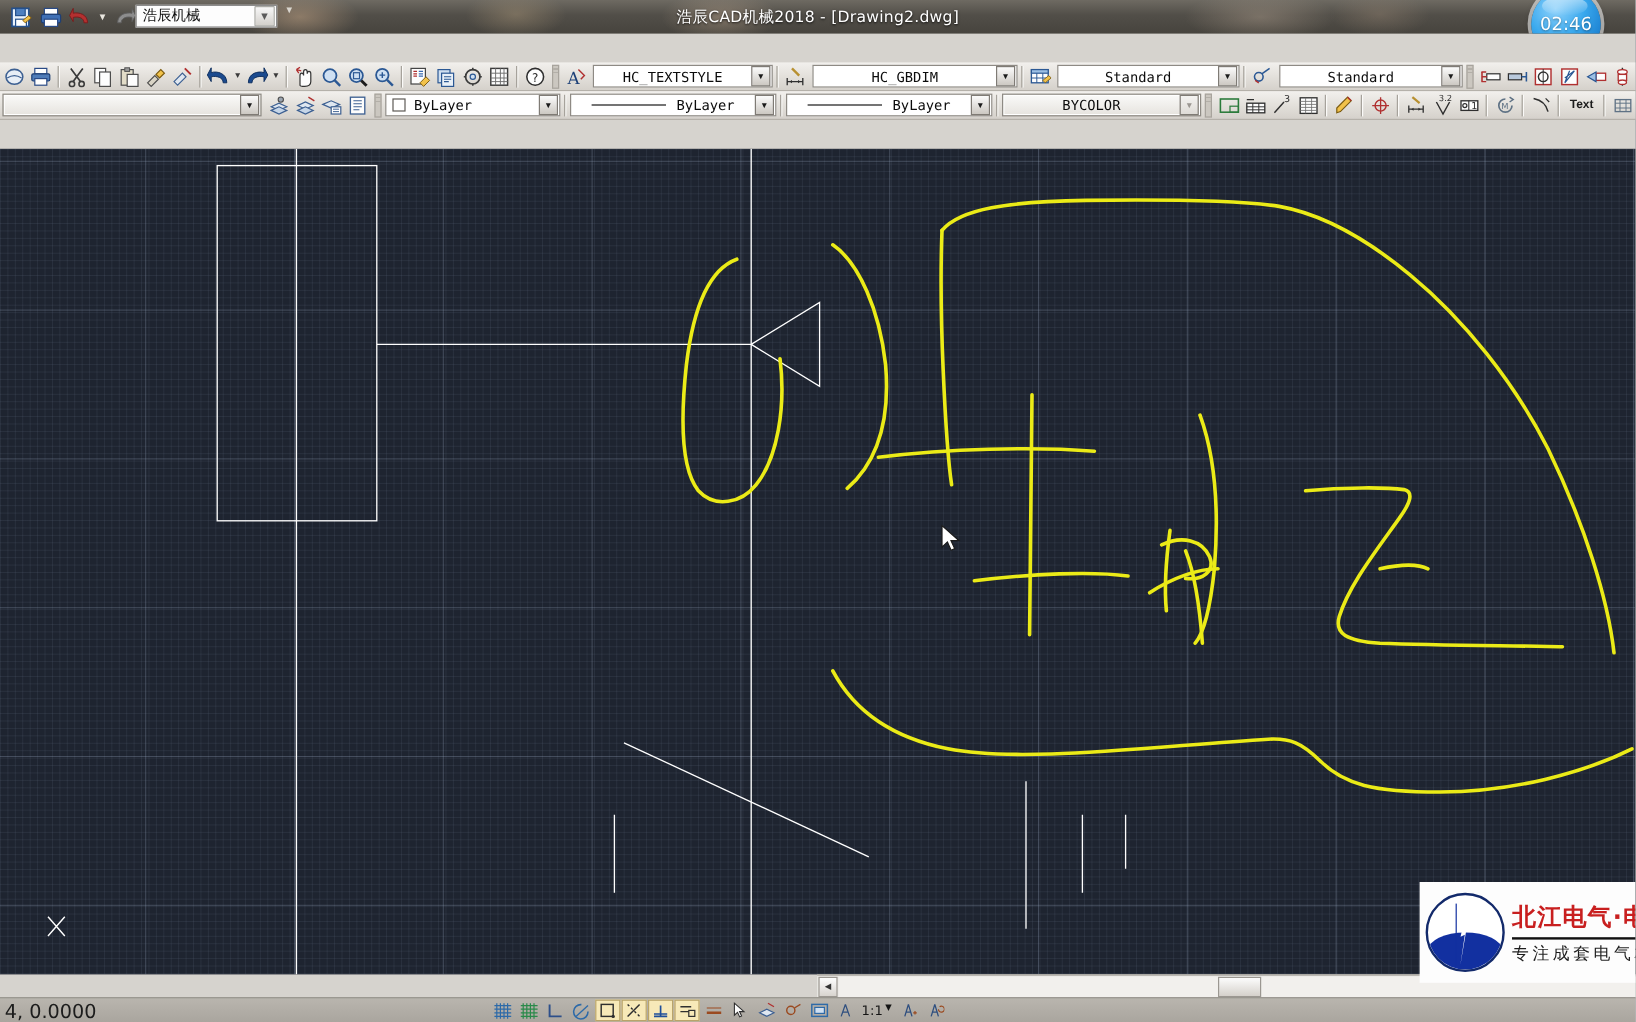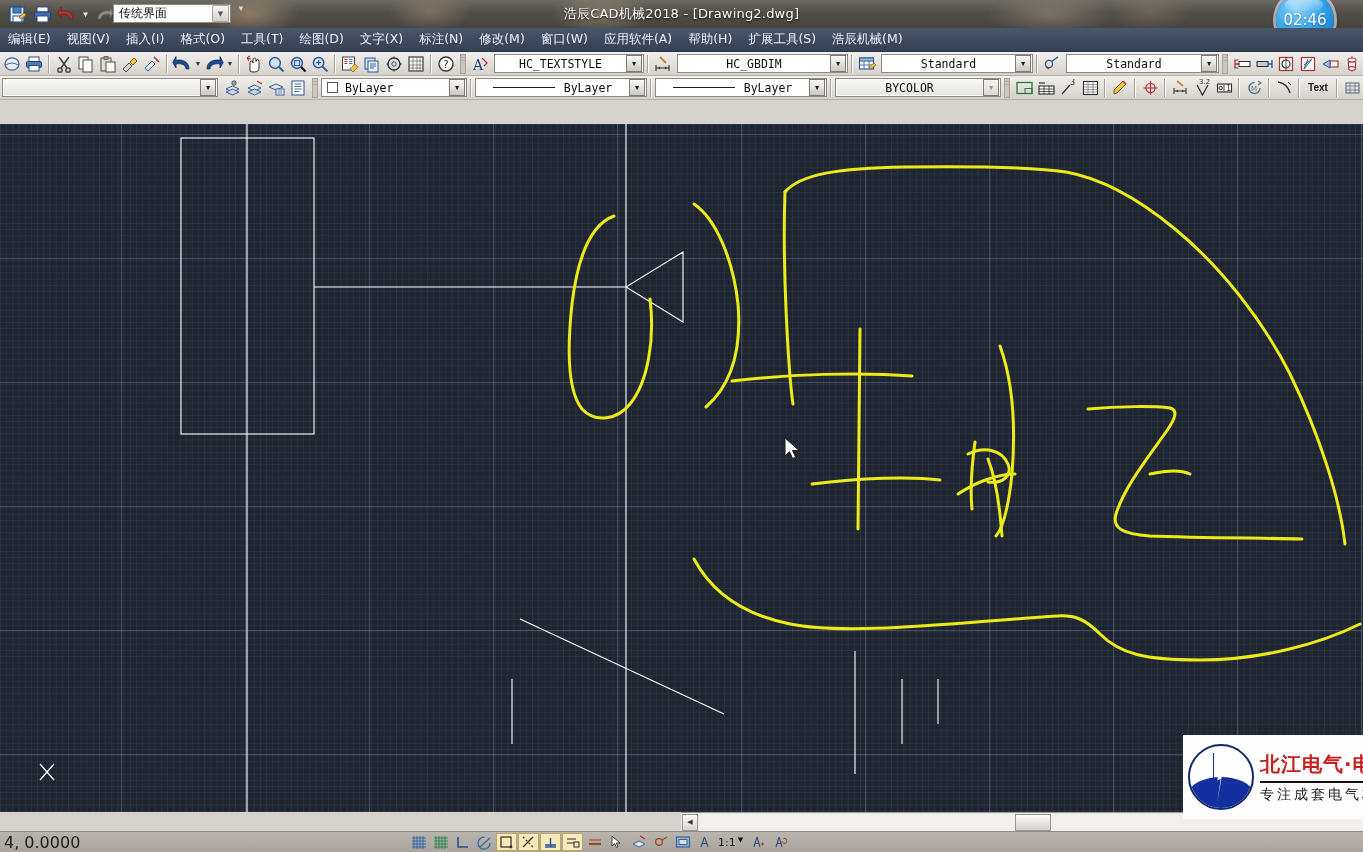--- a/index.html
+++ b/index.html
@@ -290,47 +290,31 @@
       <div class="caret">▼</div>
       <div class="qbtn">
         <svg width="20" height="19" viewBox="0 0 20 19">
           <path d="M4 14 C4 7 11 5 16 6 L16 2 L19 8 L16 13 L16 9.5 C11.5 8.5 7 10 7 14 Z" fill="#8d8d8d" stroke="#5f5f5f" stroke-width=".8"></path>
         </svg>
       </div>
       <div class="caret">▼</div>
     </div>
 
     <div class="style-combo">
-      <span class="val">传统界面</span>
+      <span class="val">浩辰机械</span>
       <span class="arrow">▼</span>
     </div>
     <div class="qat2">▼</div>
 
     <div class="title-text">浩辰CAD机械2018 - [Drawing2.dwg]</div>
     <div class="timer-badge">
       <span>02:46</span>
     </div>
   </div>
 
-  <div class="menubar">
-    <div class="mi">编辑(E)</div>
-    <div class="mi">视图(V)</div>
-    <div class="mi">插入(I)</div>
-    <div class="mi">格式(O)</div>
-    <div class="mi">工具(T)</div>
-    <div class="mi">绘图(D)</div>
-    <div class="mi">文字(X)</div>
-    <div class="mi">标注(N)</div>
-    <div class="mi">修改(M)</div>
-    <div class="mi">窗口(W)</div>
-    <div class="mi">应用软件(A)</div>
-    <div class="mi">帮助(H)</div>
-    <div class="mi">扩展工具(S)</div>
-    <div class="mi">浩辰机械(M)</div>
-  </div>
 
   <div class="tb" id="tb1">
     <div style="width:2px"></div>
     <div class="ic">
       <svg width="18" height="18" viewBox="0 0 18 18">
         <ellipse cx="9" cy="9" rx="7" ry="6.2" fill="#e8eef6" stroke="#3d6092" stroke-width="1.3"></ellipse>
         <path d="M3 10 Q9 6 15 10" stroke="#3d6092" stroke-width="1" fill="none"></path>
       </svg>
     </div>
     <div class="ic">

